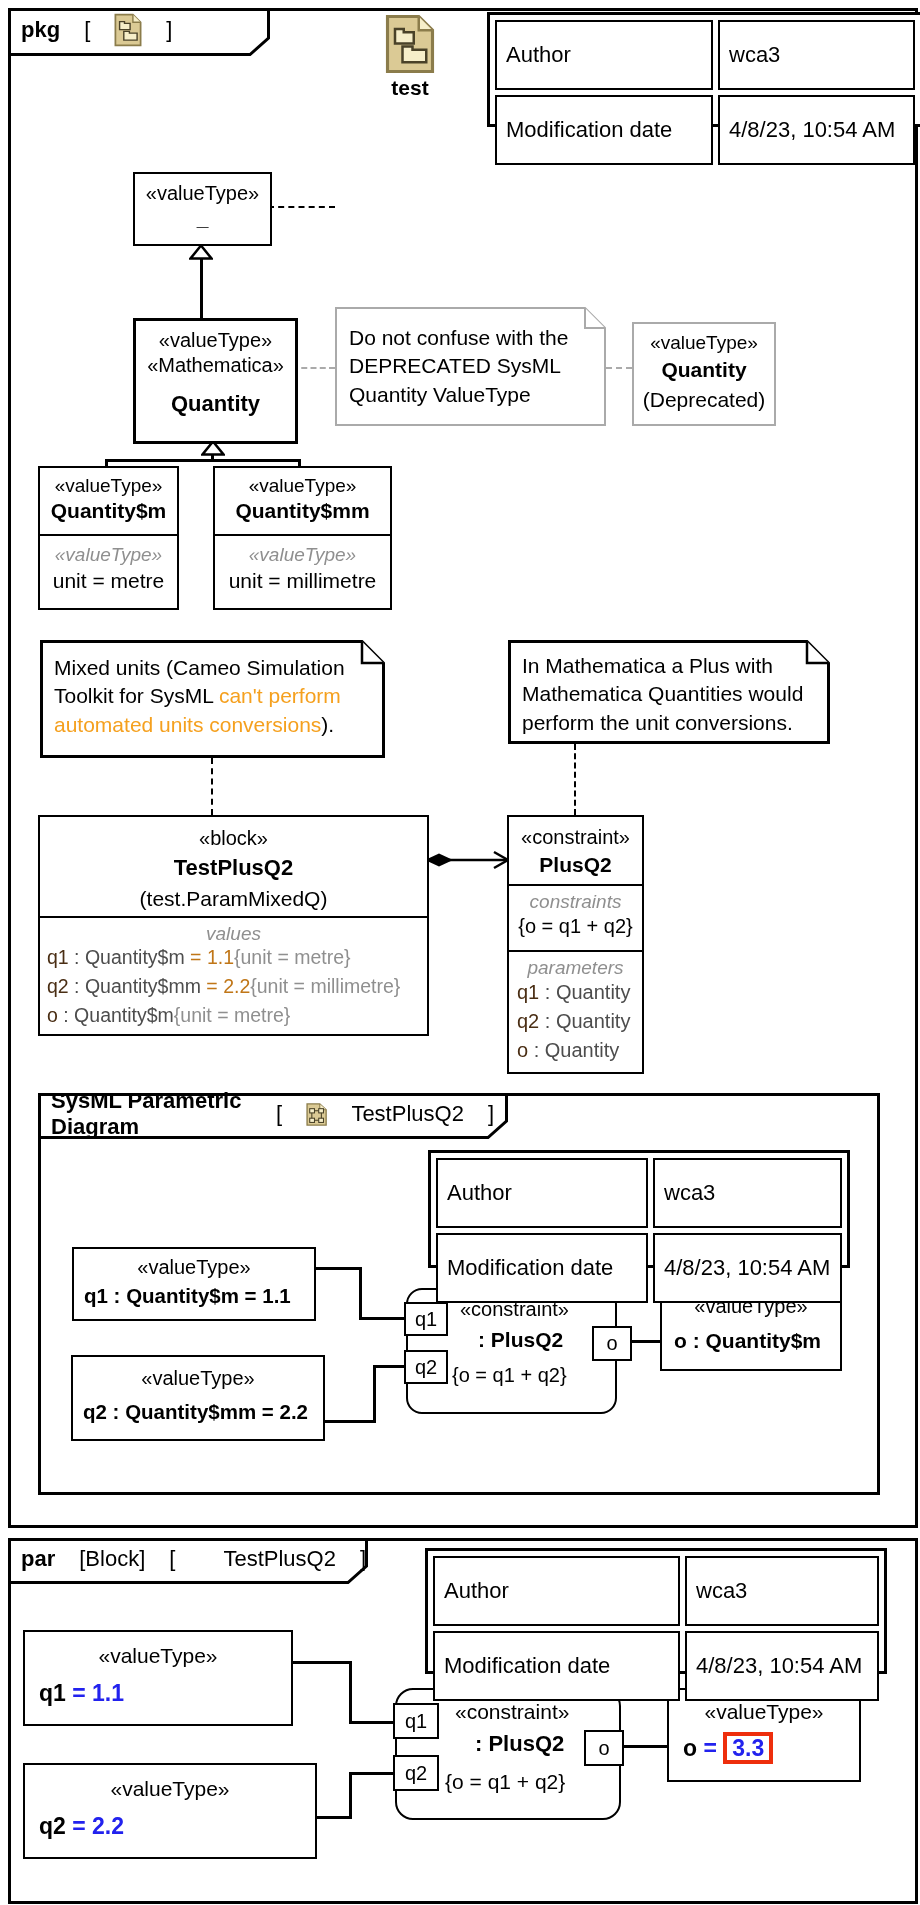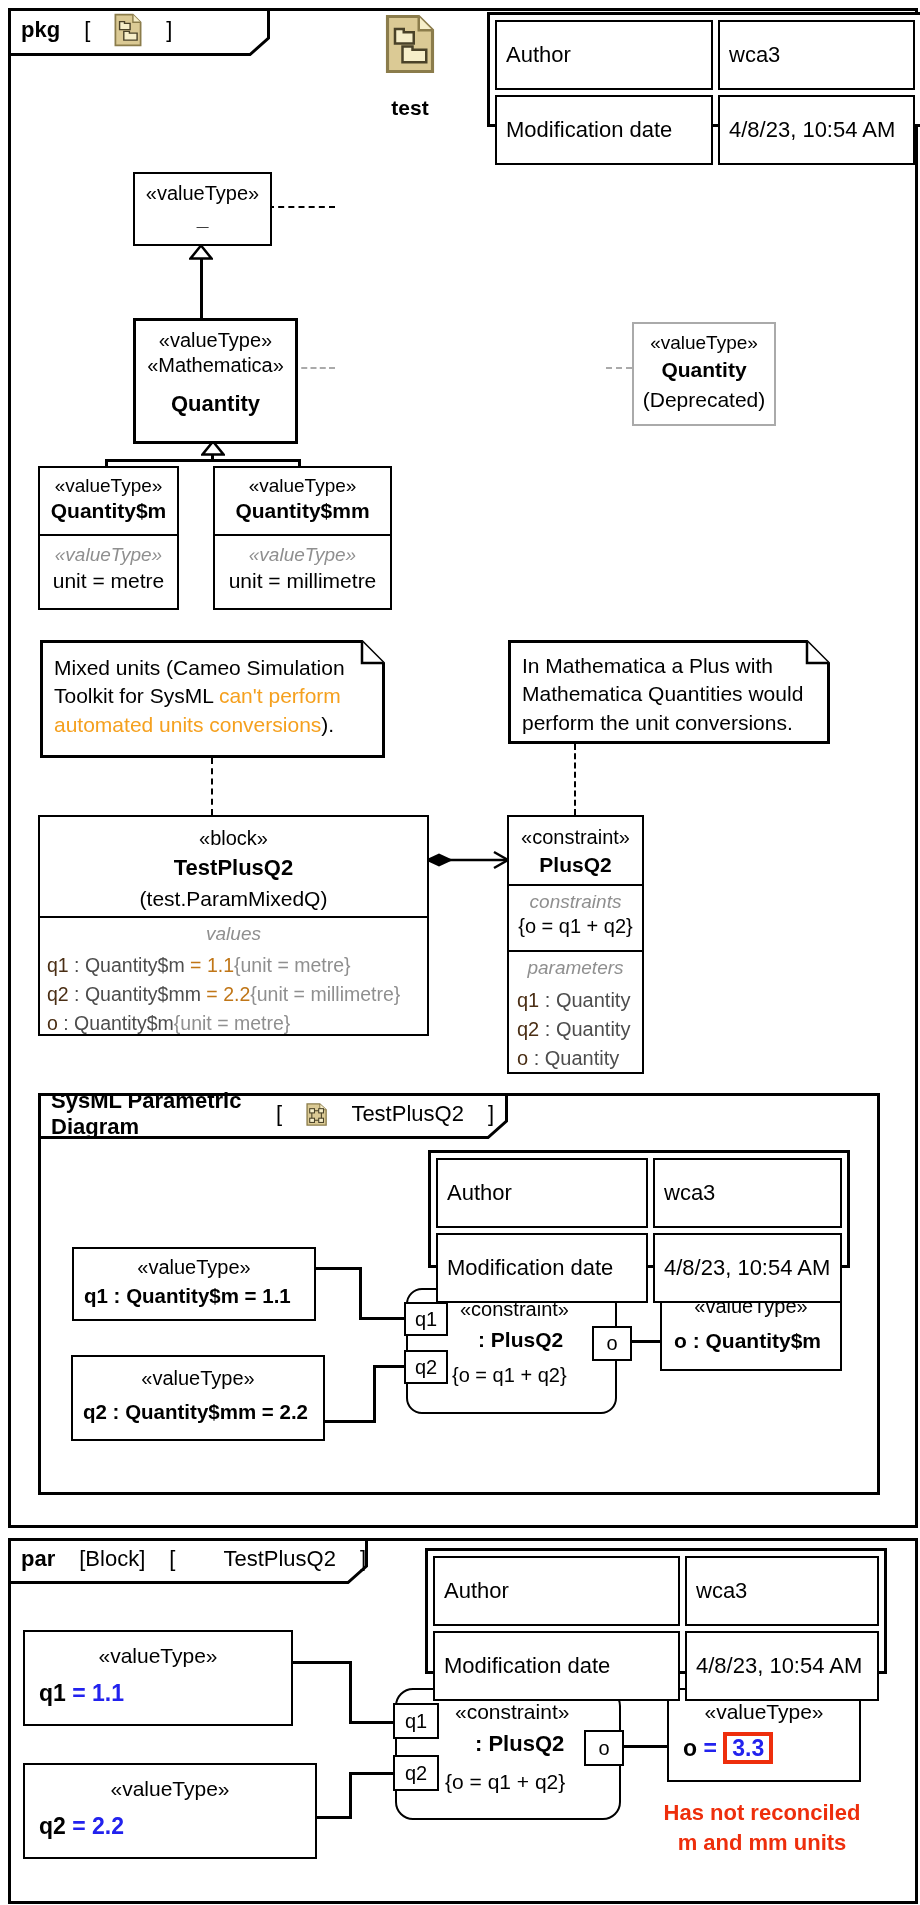--- a/index.html
+++ b/index.html
@@ -34,30 +34,30 @@
   .line-h{position:absolute;border-top:3px solid #000;z-index:1;}
   .line-v{position:absolute;border-left:3px solid #000;z-index:1;}
   .dash-h{position:absolute;border-top:2.5px dashed #000;z-index:1;}
   .dash-v{position:absolute;border-left:2.5px dashed #000;z-index:1;}
   .dash-gray{border-color:var(--gray-border);}
   .info-table{position:absolute;border:3px solid #000;background:#fff;padding:5px;display:flex;flex-direction:column;gap:5px;z-index:3;}
   .info-row{display:flex;gap:5px;flex:1;}
   .info-cell{border:2.5px solid #000;padding:20px 9px;font-size:22px;display:flex;align-items:center;background:#fff;}
   .info-cell.val{flex:1;}
   .port{position:absolute;background:#fff;border:2.5px solid #000;font-size:20px;display:flex;align-items:center;justify-content:center;z-index:5;}
-  .vline-txt{font-size:19.5px;margin-top:8px;}
+  .vline-txt{font-size:19.5px;}
   .vname{color:var(--maroon);}
   .vtype{color:var(--dark-gray);}
   .vval{color:var(--orange-val);}
   .vunit{color:var(--gray-text);}
   .orange{color:var(--orange-warn);}
   .blue{color:var(--blue);}
   .red-box{display:inline-block;border:4px solid var(--red);padding:0 5px;color:var(--blue);font-weight:bold;line-height:1.05;}
   .warn-text{position:absolute;color:var(--red);font-weight:bold;font-size:22px;text-align:center;line-height:1.35;z-index:2;}
-  .icon-label{font-weight:bold;font-size:21px;text-align:center;margin-top:20px;}
+  .icon-label{font-weight:bold;font-size:21px;text-align:center;}
 </style>
 </head>
 <body>
 
 <div id="canvas">
 
   <div class="frame" style="left:8px;top:8px;width:904px;height:1514px;"></div>
 
   <div class="frame-tab" style="left:8px;top:8px;width:262px;height:48px;">
     <svg class="tab-bg" width="262" height="48" viewBox="0 0 262 48">
@@ -113,20 +113,27 @@
     <polygon points="12,1.5 22.5,14.5 1.5,14.5" fill="#fff" stroke="#000" stroke-width="2.5"></polygon>
   </svg>
   <div class="line-v" style="left:200px;top:259px;height:59px;"></div>
 
   <div class="box thick" style="left:133px;top:318px;width:159px;height:120px;">
     <span class="t tc stereo" style="top:8px;">«valueType»</span>
     <span class="t tc stereo" style="top:33px;">«Mathematica»</span>
     <span class="t tc bname" style="top:70px;font-size:22px;">Quantity</span>
   </div>
 
+  <div class="note" style="left:335px;top:307px;width:271px;height:119px;">
+    <svg class="note-svg" width="271" height="119">
+      <path d="M1,1 H250 L270,21 V118 H1 Z" fill="#fff" stroke="var(--gray-border)" stroke-width="2"></path>
+      <path d="M250,1 V21 H270" fill="#fff" stroke="var(--gray-border)" stroke-width="2"></path>
+    </svg>
+    <div class="note-text" style="left:14px;top:17px;width:235px;">Do not confuse with the DEPRECATED SysML Quantity ValueType</div>
+  </div>
 
   <div class="box grayb" style="left:632px;top:322px;width:140px;height:100px;">
     <span class="t tc stereo small" style="top:8px;">«valueType»</span>
     <span class="t tc bname" style="top:34px;">Quantity</span>
     <span class="t tc" style="top:64px;font-size:21px;">(Deprecated)</span>
   </div>
 
   <div class="dash-h dash-gray" style="left:292px;top:367px;width:43px;"></div>
   <div class="dash-h dash-gray" style="left:606px;top:367px;width:26px;"></div>
 
@@ -357,18 +364,14 @@
   <div class="port" style="left:393px;top:1755px;width:42px;height:32px;">q2</div>
   <div class="port" style="left:584px;top:1730px;width:36px;height:32px;">o</div>
 
   <div class="box" style="left:667px;top:1688px;width:190px;height:90px;">
     <span class="t tc stereo" style="top:10px;font-size:21px;">«valueType»</span>
     <span class="t bname" style="left:14px;top:42px;font-size:23px;">
       <span>o </span><span class="blue">= </span><span class="red-box">3.3</span>
     </span>
   </div>
 
-  <div class="warn-text" style="left:637px;top:1798px;width:250px;">
-    <div>Has not reconciled</div>
-    <div>m and mm units</div>
-  </div>
 
 </div>
 
 </body></html>

